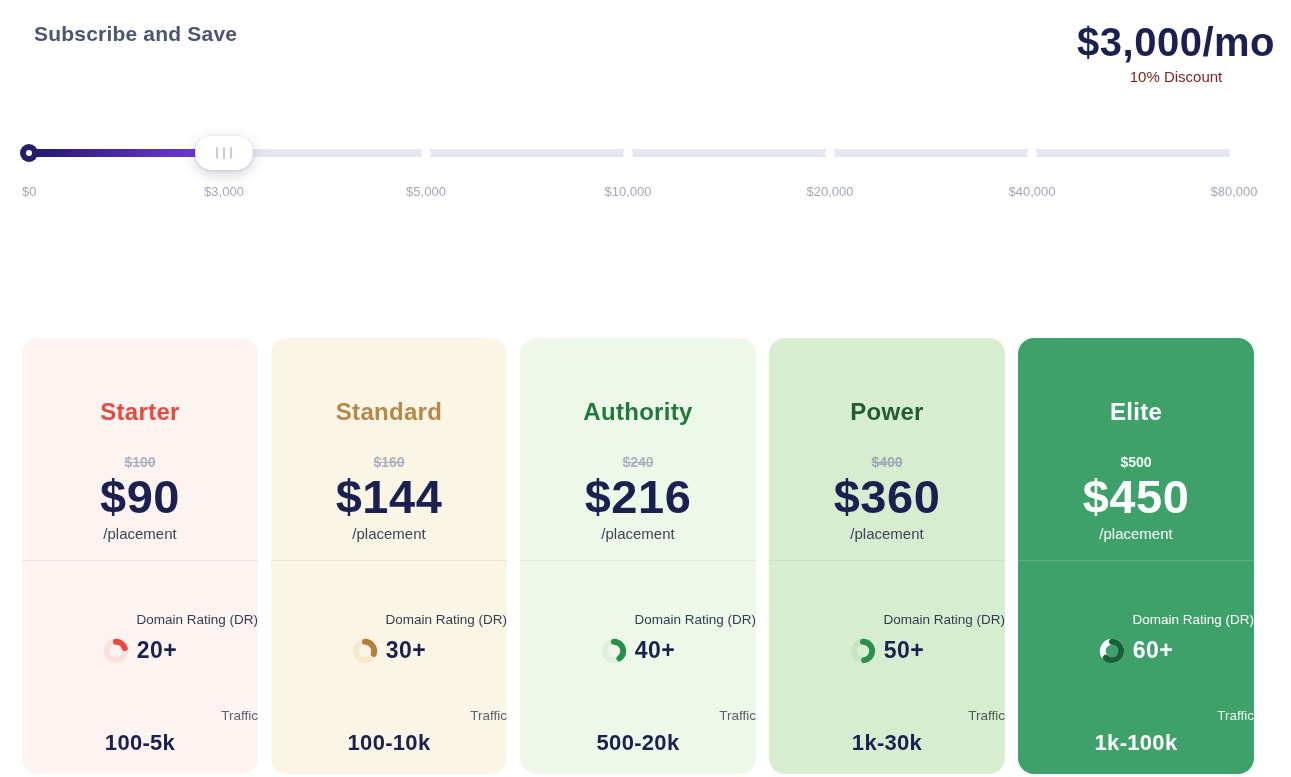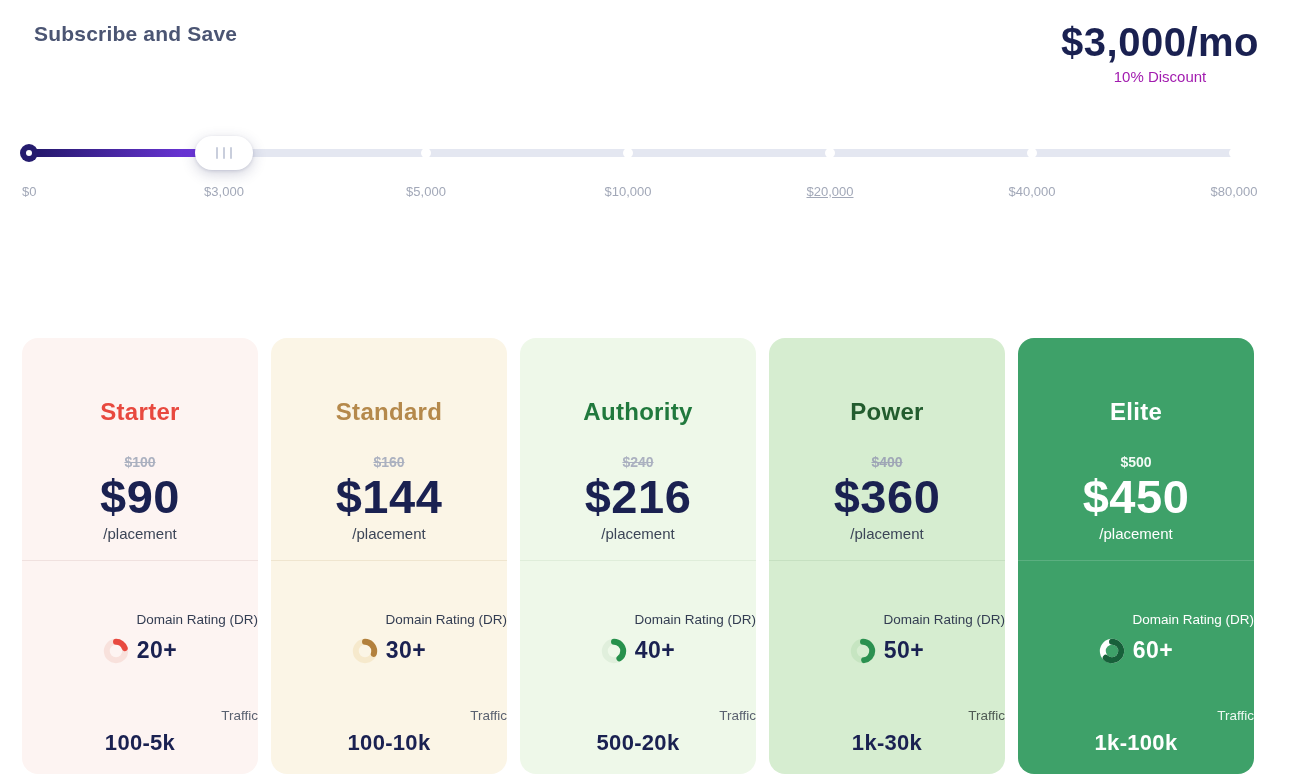--- a/index.html
+++ b/index.html
@@ -2,28 +2,28 @@
 <html><head>
 <meta charset="utf-8">
 <style>
   * { margin:0; padding:0; box-sizing:border-box; }
   html,body { background:#ffffff; }
   body {
     width:1291px; height:777px;
     font-family:"Liberation Sans", sans-serif;
     color:#1B2253; overflow:hidden; position:relative;
   }
-  .page { padding:20px 32px 0 34px; }
+  .page { padding:20px 16px 0 34px; }
 
   
   .hdr { display:flex; justify-content:space-between; align-items:flex-start; }
   .hdr-title { font-size:21px; font-weight:700; color:#4B5573; letter-spacing:.2px; padding-top:2px; }
   .hdr-right { text-align:center; }
   .hdr-price { font-size:40px; font-weight:800; color:#1A2151; letter-spacing:.5px; line-height:1.1; }
-  .hdr-discount { font-size:15px; color:#a21caf; margin-top:4px; }
+  .hdr-discount { font-size:15px; color:#7f1d1d; margin-top:4px; }
 
   
   .slider-wrap { position:absolute; left:22px; right:57px; top:138px; }
   .track { position:relative; height:30px; }
   .track-bar { position:absolute; left:0; right:0; top:11px; height:8px; border-radius:4px; background:#E4E7F1; }
   .track-fill { position:absolute; left:0; top:11px; height:8px; border-radius:4px 0 0 4px;
     background:linear-gradient(90deg,#1E1663,#7A3BEE); }
   .start-dot { position:absolute; left:-2px; top:6px; width:18px; height:18px; border-radius:50%;
     background:#251C6E; }
   .start-dot::after { content:""; position:absolute; left:6px; top:6px; width:6px; height:6px;
@@ -31,21 +31,21 @@
   .tick-dot { position:absolute; top:10px; width:10px; height:10px; border-radius:50%;
     background:#ffffff; transform:translateX(-50%); }
   .handle { position:absolute; top:-2px; width:58px; height:34px; border-radius:17px; background:#ffffff;
     box-shadow:0 4px 14px rgba(44,48,98,.22), 0 1px 3px rgba(44,48,98,.14);
     transform:translateX(-50%); display:flex; align-items:center; justify-content:center; gap:5px;
     cursor:grab; }
   .grip { width:2px; height:12px; background:#C9CEDC; border-radius:1px; }
   .tick-labels { position:relative; height:18px; margin-top:16px; font-size:13px; color:#A2A8B8; }
   .tick-labels span { position:absolute; transform:translateX(-50%); white-space:nowrap; }
   .tl-0 { left:0.6%; } .tl-1 { left:16.667%; } .tl-2 { left:33.333%; } .tl-3 { left:50%; }
-  .tl-4 { left:66.667%;text-decoration:underline; } .tl-5 { left:83.333%; } .tl-6 { left:100%; }
+  .tl-4 { left:66.667%; } .tl-5 { left:83.333%; } .tl-6 { left:100%; }
 
   
   .cards { position:absolute; left:22px; top:338px; display:flex; gap:13px; }
   .card { width:236px; height:436px; border-radius:16px; background:var(--bg); text-align:center; }
   .card-top { height:222px; padding-top:60px; }
   .card-title { font-size:24px; font-weight:800; color:var(--accent); letter-spacing:.3px; }
   .orig { margin-top:28px; font-size:14px; font-weight:700; color:var(--orig); text-decoration:line-through; }
   .orig.no-strike { text-decoration:none; }
   .price { margin-top:2px; font-size:47px; font-weight:800; color:var(--price); line-height:1.05; letter-spacing:.5px; }
   .per { margin-top:4px; font-size:15px; color:var(--per); }

